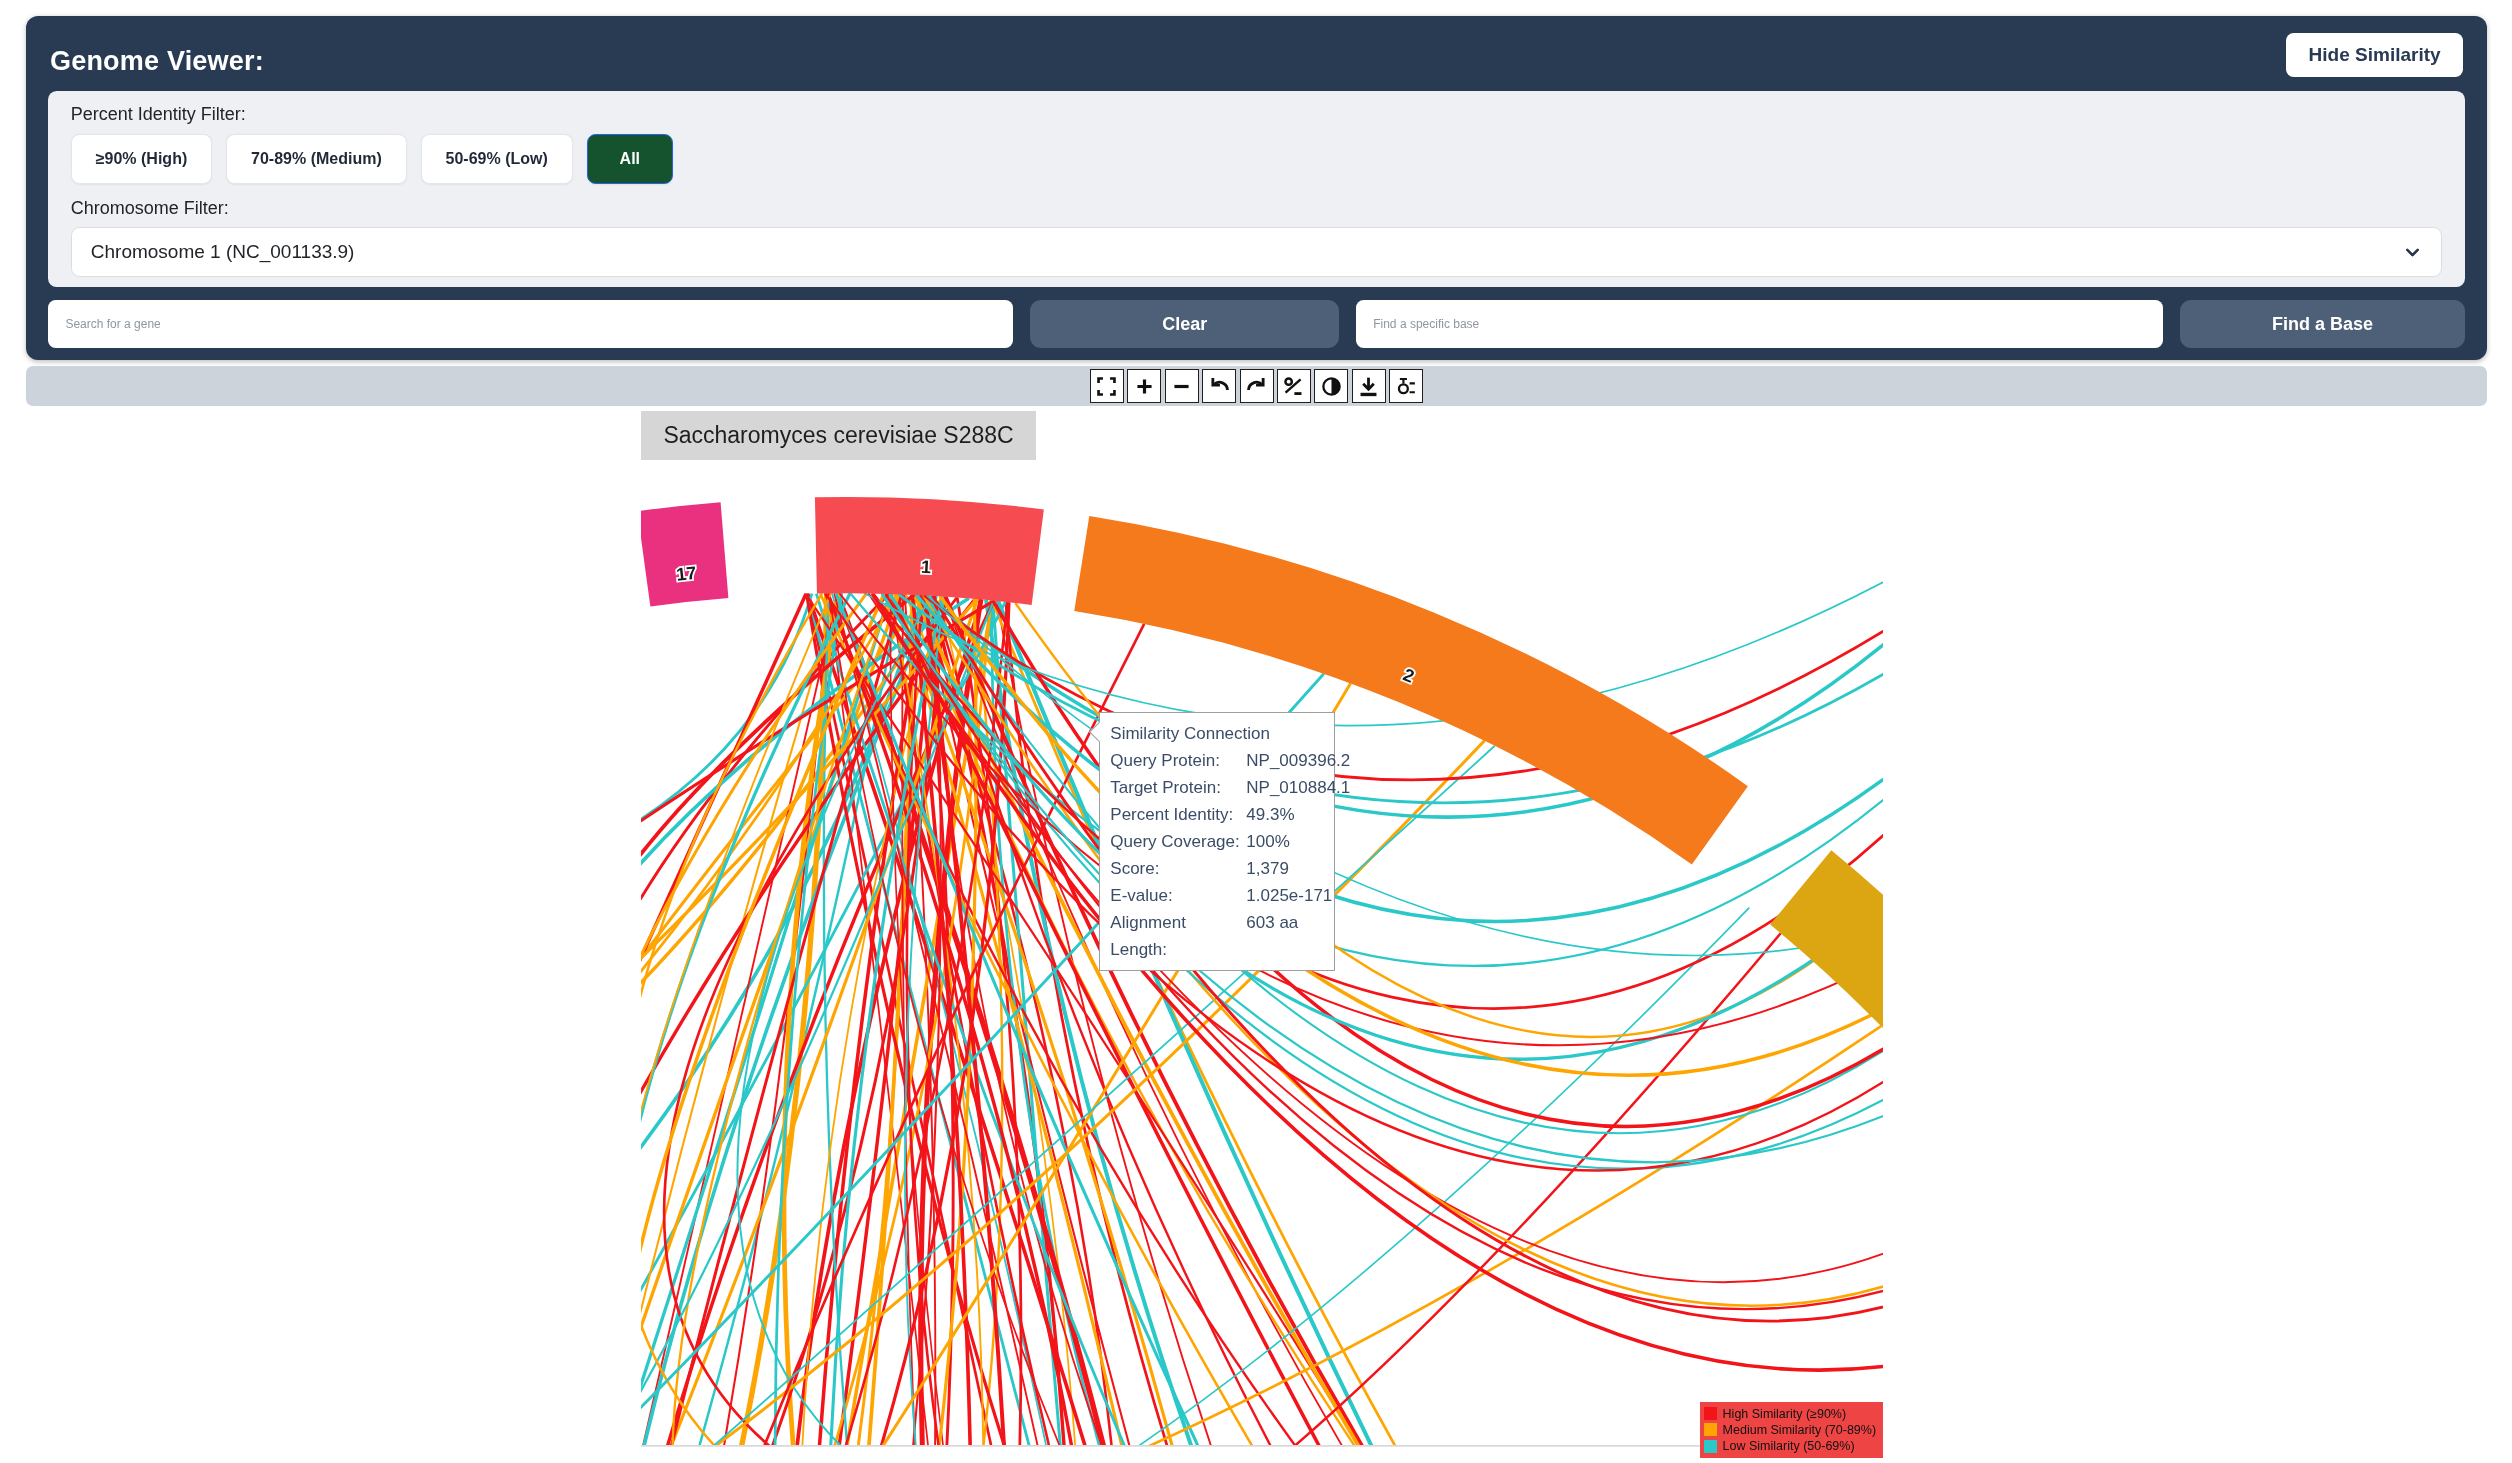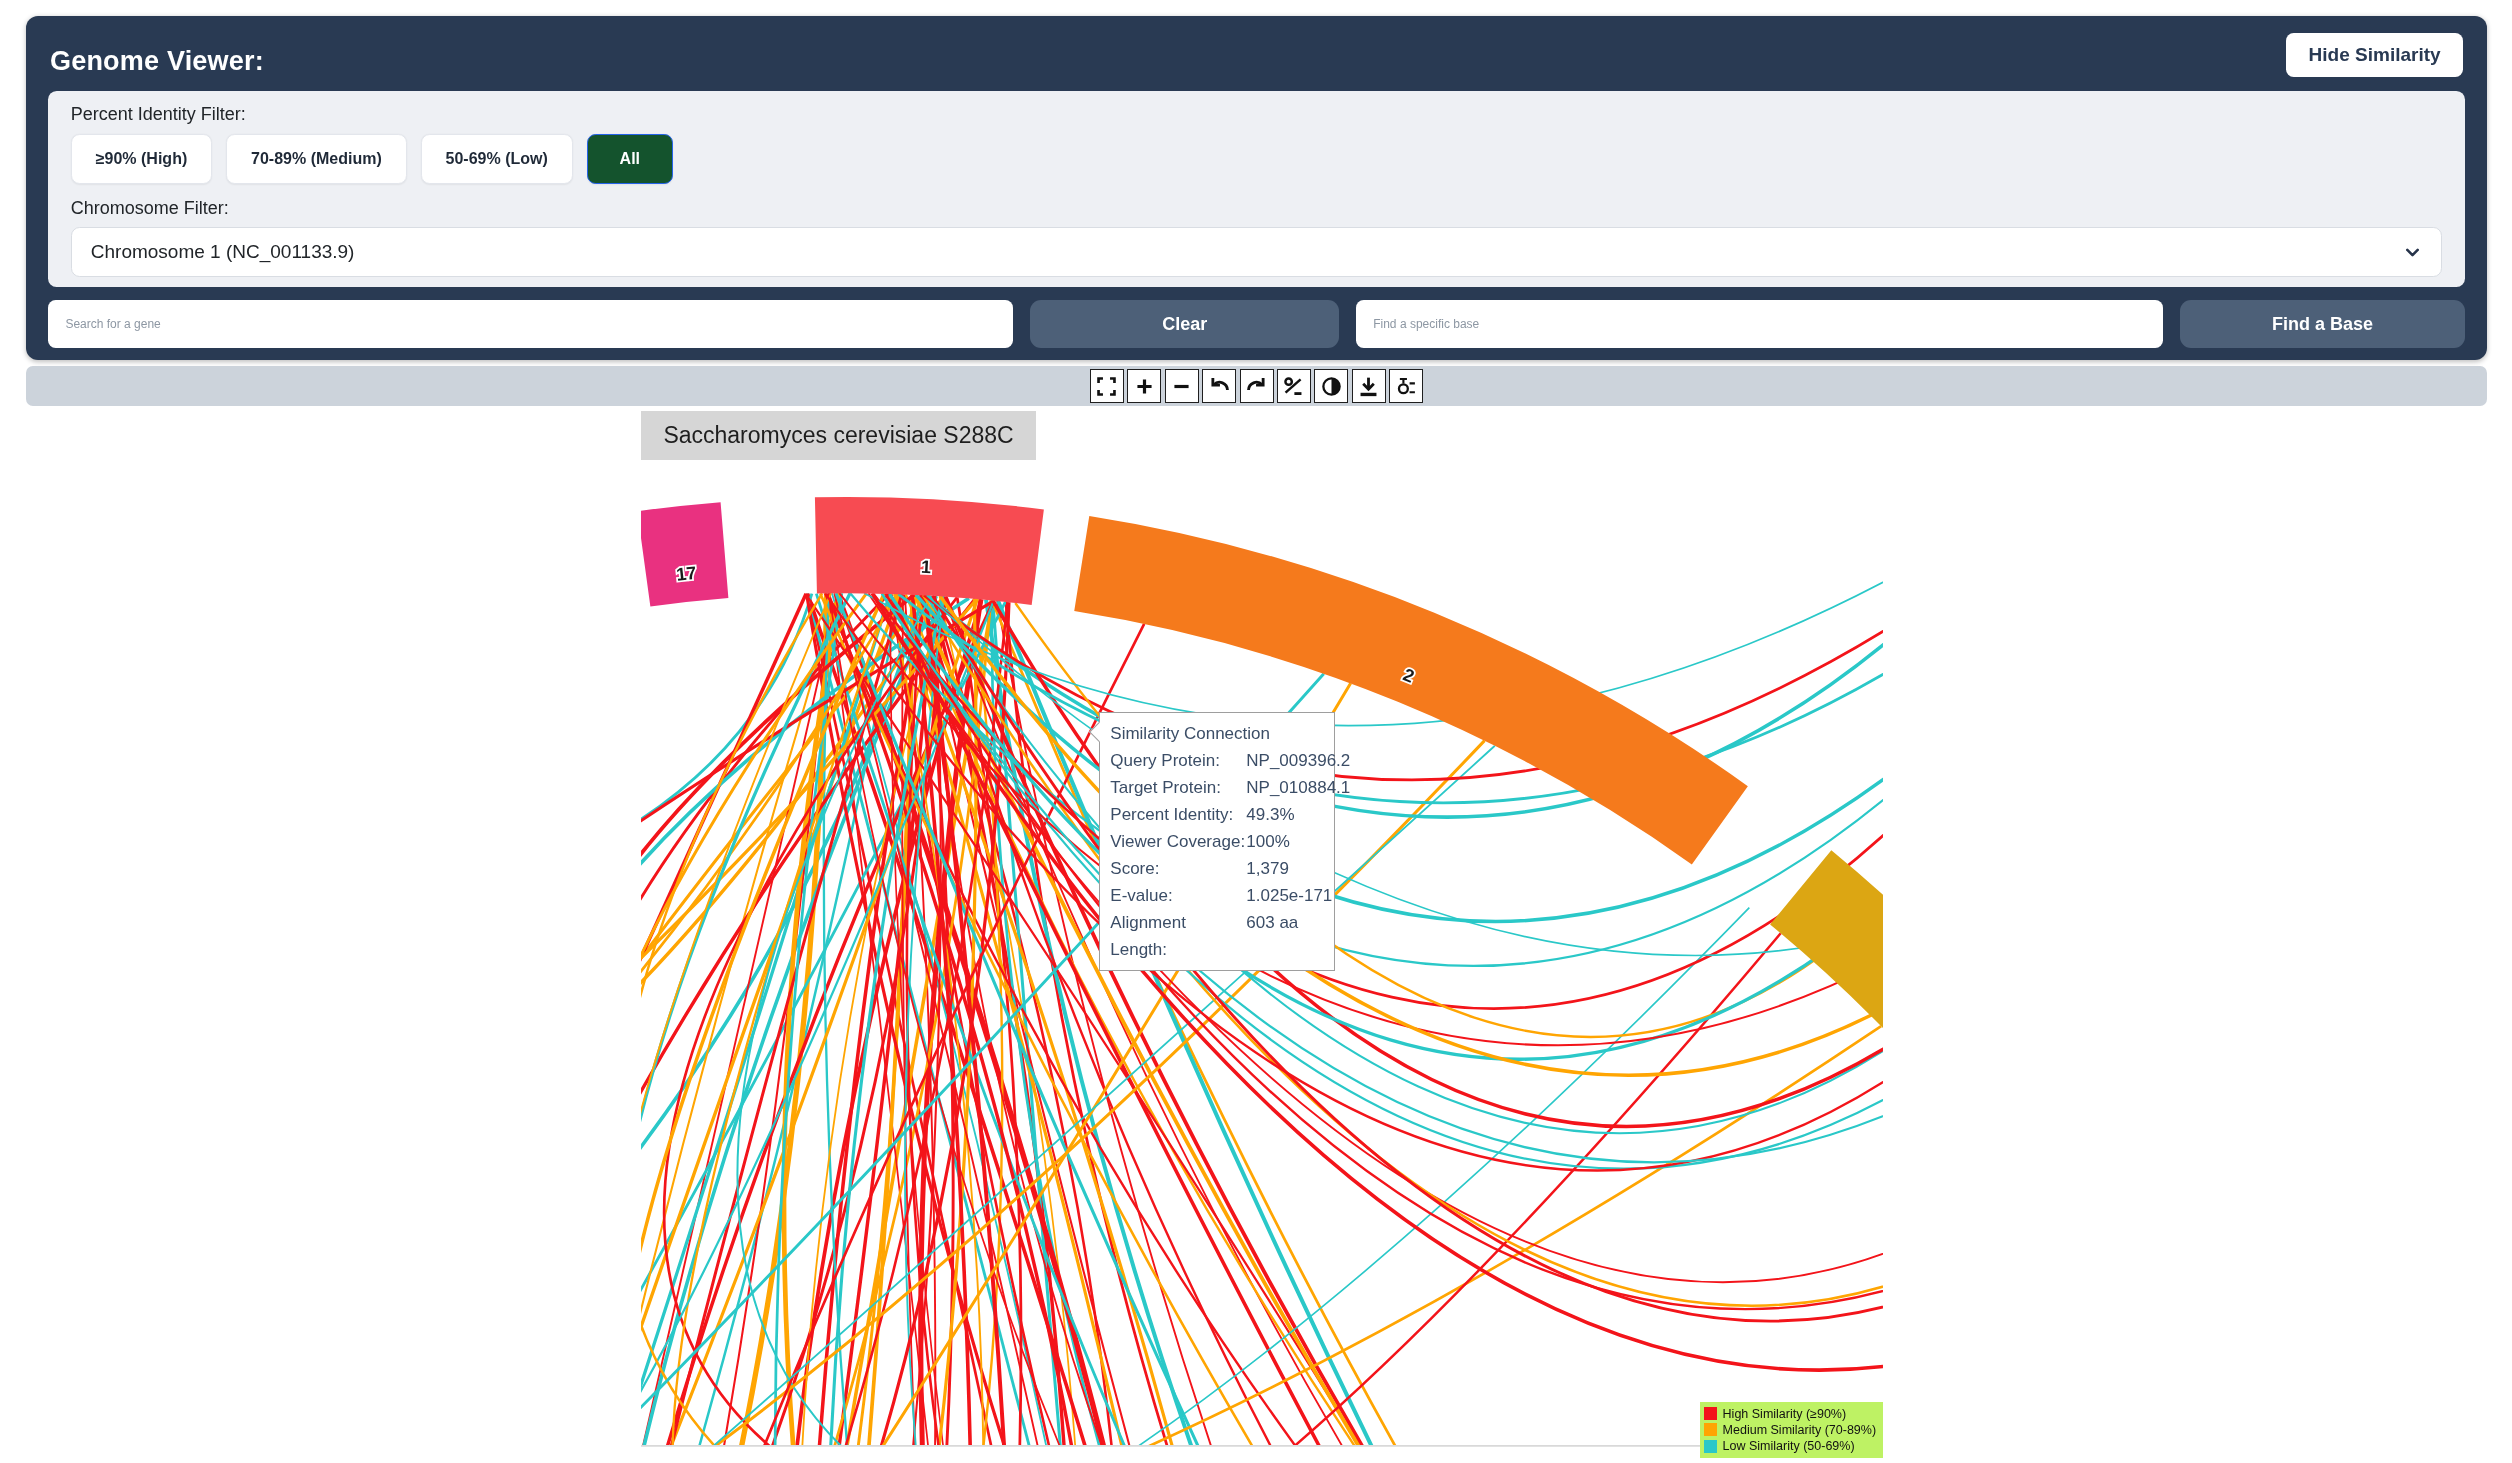--- a/index.html
+++ b/index.html
@@ -77,21 +77,21 @@
     border:0.9px solid #9e9e9e;box-sizing:border-box;padding:6.9px 10.3px;color:#3b4d66;
     font-size:17px;line-height:27px;
   }
   .tooltip .ptr{
     position:absolute;left:-7.7px;top:12px;width:13px;height:13px;background:#ffffff;
     border-left:0.9px solid #9e9e9e;border-bottom:0.9px solid #9e9e9e;transform:rotate(45deg);
   }
   .tooltip-title{line-height:27px;}
   .tooltip-grid{display:grid;grid-template-columns:136px auto;}
   .legend{
-    position:absolute;right:0;bottom:5.2px;background:#bef264;padding:3.4px 6.9px 3.4px 4.3px;
+    position:absolute;right:0;bottom:5.2px;background:#ef4444;padding:3.4px 6.9px 3.4px 4.3px;
   }
   .legend-row{display:flex;align-items:center;gap:5.2px;height:16.3px;}
   .legend-swatch{width:13px;height:13px;flex:0 0 13px;}
   .legend-label{font-size:12.5px;color:#111111;white-space:nowrap;}
 </style>
 </head>
 <body>
 
 <div class="app-card">
   <div class="app-header">
@@ -333,21 +333,21 @@
   <div class="tooltip">
     <div class="ptr"></div>
     <div class="tooltip-title">Similarity Connection</div>
     <div class="tooltip-grid" id="tooltip-grid">
         <div>Query Protein:</div>
         <div>NP_009396.2</div>
         <div>Target Protein:</div>
         <div>NP_010884.1</div>
         <div>Percent Identity:</div>
         <div>49.3%</div>
-        <div>Viewer Coverage:</div>
+        <div>Query Coverage:</div>
         <div>100%</div>
         <div>Score:</div>
         <div>1,379</div>
         <div>E-value:</div>
         <div>1.025e-171</div>
         <div>Alignment Length:</div>
         <div>603 aa</div>
       </div>
   </div>
 

